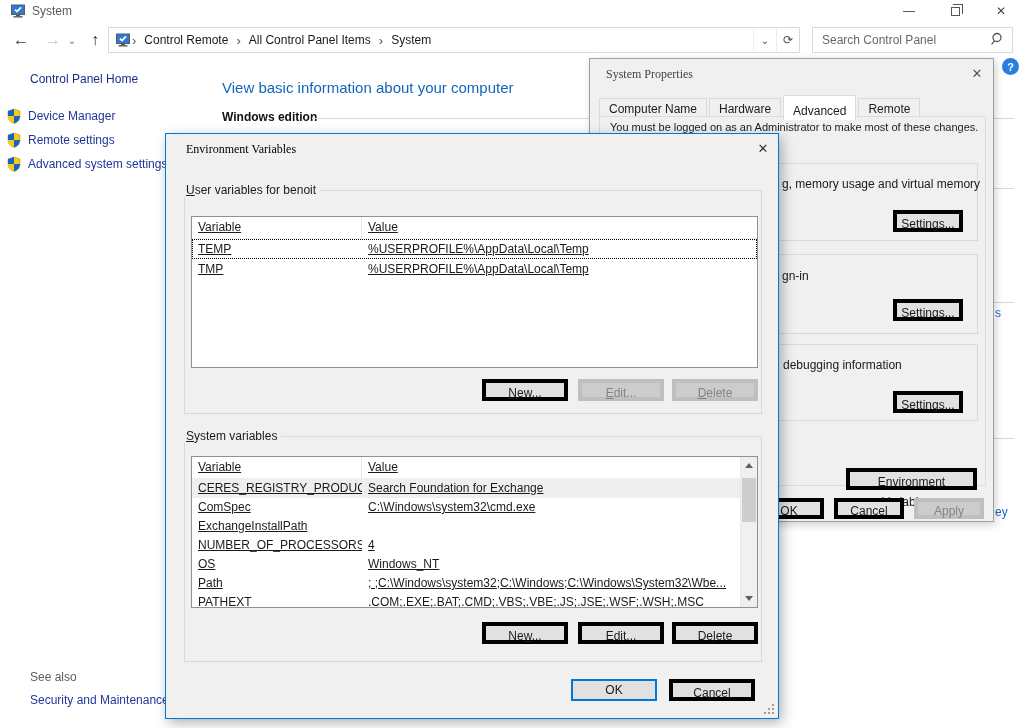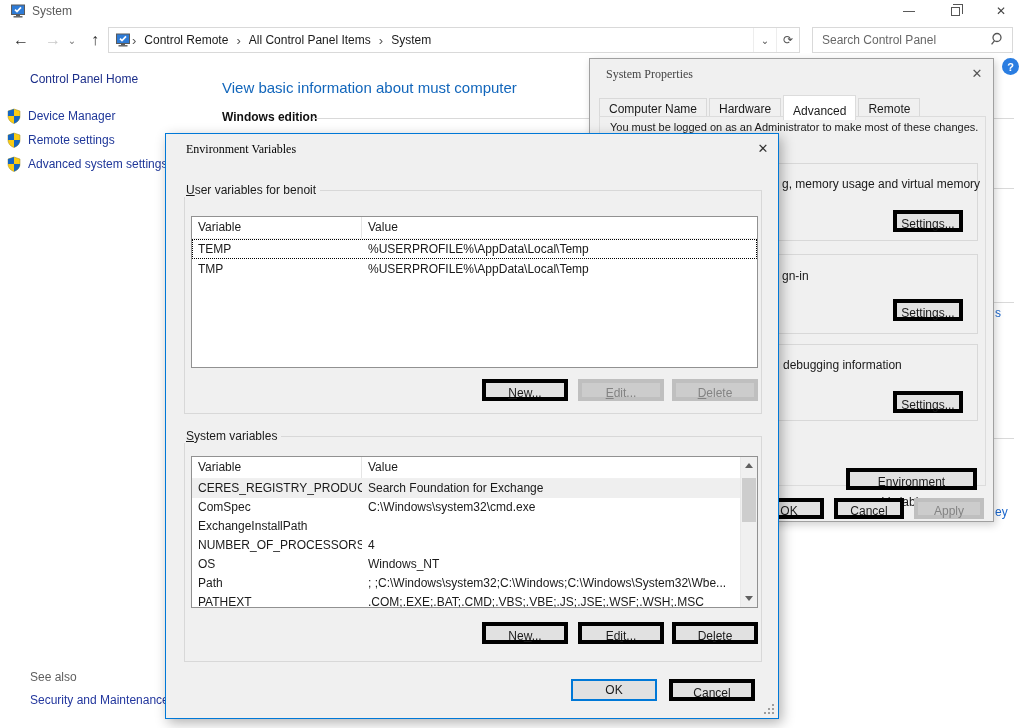--- a/index.html
+++ b/index.html
@@ -63,21 +63,21 @@
   .btn.disabled { background:#cccccc; border-color:#bfbfbf; color:#838383; }
   .btn.default { border:2px solid #0078d7; line-height:18px; }
   .btn u { text-decoration:underline; }
 
   .envdlg { left:165px; top:133px; width:614px; height:586px; border:1px solid #0078d7; box-shadow:3px 4px 12px rgba(0,0,0,.3); z-index:10; }
   .envdlg .dlg-title { left:20px; color:#000; }
 
   .lv { position:absolute; background:#fff; border:1px solid #919191; overflow:hidden; }
   .lv-head { display:flex; height:22px; border-bottom:1px solid #f0f0f0; }
   .lv-head .c1 { width:170px; border-right:1px solid #e5e5e5; }
-  .lv-head .cell, .lv-row .cell { padding-left:6px; line-height:21px; white-space:nowrap; overflow:hidden; }
+  .lv-head .cell, .lv-row .cell { padding-left:6px; line-height:21px; white-space:nowrap; overflow:hidden;text-decoration:underline; }
   .lv-row { display:flex; height:20px; }
   .lv-row .c1 { width:170px; }
   .lv-row .c2 { flex:1; }
   .lv-row.sel { outline:1px dotted #000; outline-offset:-1px; }
   .sysrows .lv-row { height:19px; }
   .sysrows .lv-row .cell { line-height:19px; }
   .lv-row.hot { background:#efefef; }
 
   .sbar { position:absolute; right:0; top:0; bottom:0; width:17px; background:#f0f0f0; border-left:1px solid #e8e8e8; z-index:4; }
   .sbar .arrow { position:absolute; left:0; width:16px; height:17px; display:flex; align-items:center; justify-content:center; }
@@ -191,21 +191,21 @@
         <path d="M8 1 L14 3 V8 C14 12 11 14.5 8 15.5 C5 14.5 2 12 2 8 V3 Z" fill="#f9cb13" stroke="#9a8a2a" stroke-width="0.5"></path>
         <path d="M8 1 L2 3 V8 H8 Z" fill="#1565c0"></path>
         <path d="M8 8 H14 C14 12 11 14.5 8 15.5 Z" fill="#1565c0"></path>
       </svg>
   </span>
   <span class="side-item-txt" style="top:157px;">Advanced system settings</span>
 
   <div class="see-also">See also</div>
   <div class="sam-link">Security and Maintenance</div>
 
-  <div class="main-heading">View basic information about must computer</div>
+  <div class="main-heading">View basic information about your computer</div>
   <div class="sec-label">Windows edition</div>
   <div class="hrule" style="left:312px;top:118px;width:702px;"></div>
   <div class="hrule" style="left:900px;top:188px;width:114px;"></div>
   <div class="hrule" style="left:900px;top:302px;width:114px;"></div>
   <div class="hrule" style="left:900px;top:438px;width:114px;"></div>
   <div class="frag-link" style="left:995px;top:306px;">s</div>
   <div class="frag-link" style="left:995px;top:505px;">ey</div>
   <div class="help-btn">
       <span>?</span>
     </div>

